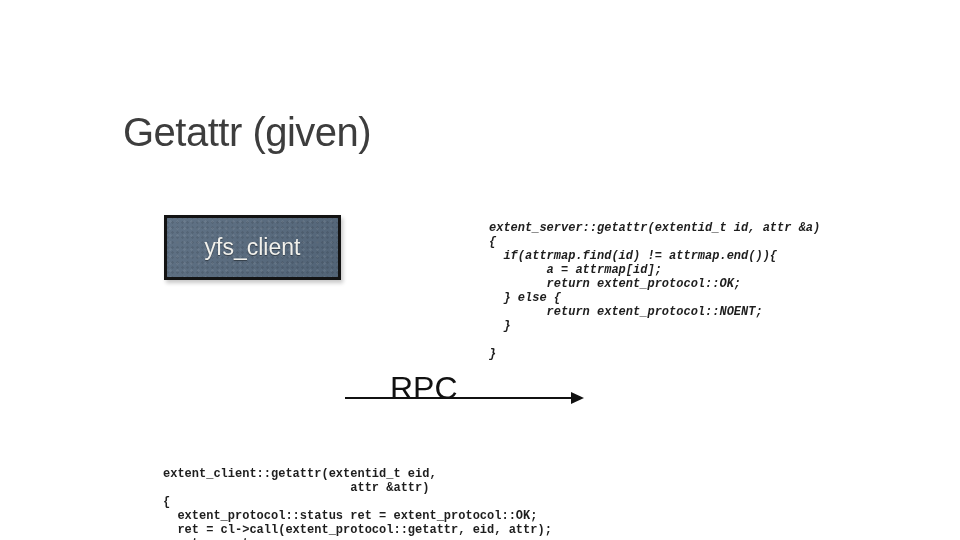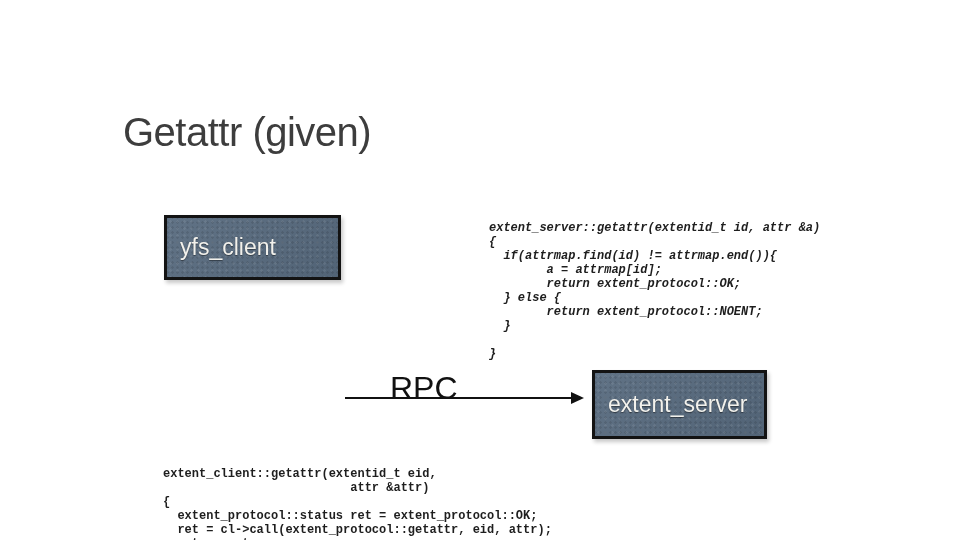--- a/index.html
+++ b/index.html
@@ -32,21 +32,21 @@
     position:absolute;
     background-color:var(--box-fill);
     background-image:
       radial-gradient(rgba(255,255,255,0.07) 1px, transparent 1.5px),
       radial-gradient(rgba(0,0,0,0.10) 1px, transparent 1.5px),
       linear-gradient(135deg, rgba(255,255,255,0.05), rgba(0,0,0,0.07));
     background-size:7px 7px, 5px 5px, 100% 100%;
     background-position:0 0, 3px 2px, 0 0;
     border:3px solid var(--box-border);
     box-shadow:2px 3px 4px rgba(0,0,0,0.22);
-    display:flex;align-items:center;
+    display:flex;align-items:center;justify-content:center;
     color:var(--box-text);
     font-size:23px;font-weight:400;
     text-shadow:0 1px 1px rgba(0,0,0,0.45);
     white-space:nowrap;
   }
   .box-yfs{left:112px;top:163px;width:177px;height:65px;}
   .box-eclient{left:112px;top:322px;width:178px;height:68px;}
   .box-eserver{left:540px;top:318px;width:175px;height:69px;}
   pre.code{
     position:absolute;
@@ -96,23 +96,20 @@
         return extent_protocol::NOENT;
   }
 
 }</pre>
 
 
   <div class="rpc-label">RPC</div>
   <div class="rpc-line"></div>
   <div class="rpc-arrowhead"></div>
 
-  <div class="node-box box-eserver">
-    <span>extent_server</span>
-  </div>
 
   <pre class="code code-eclient">extent_client::getattr(extentid_t eid,
                           attr &amp;attr)
 {
   extent_protocol::status ret = extent_protocol::OK;
   ret = cl-&gt;call(extent_protocol::getattr, eid, attr);
   return ret;
 }</pre>
 
 </div>

